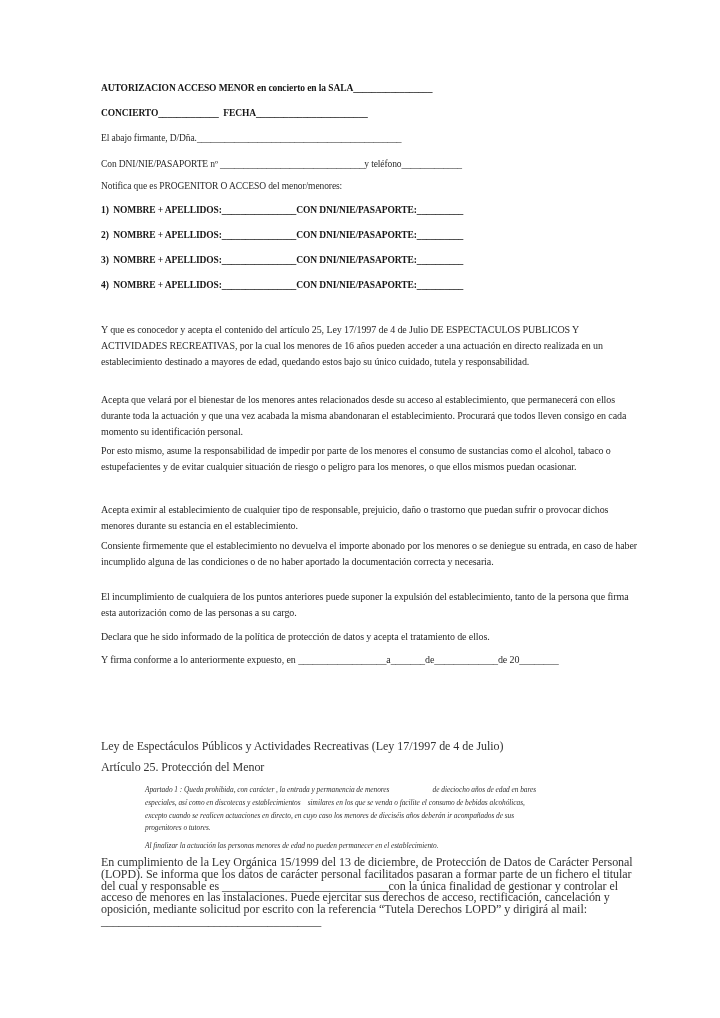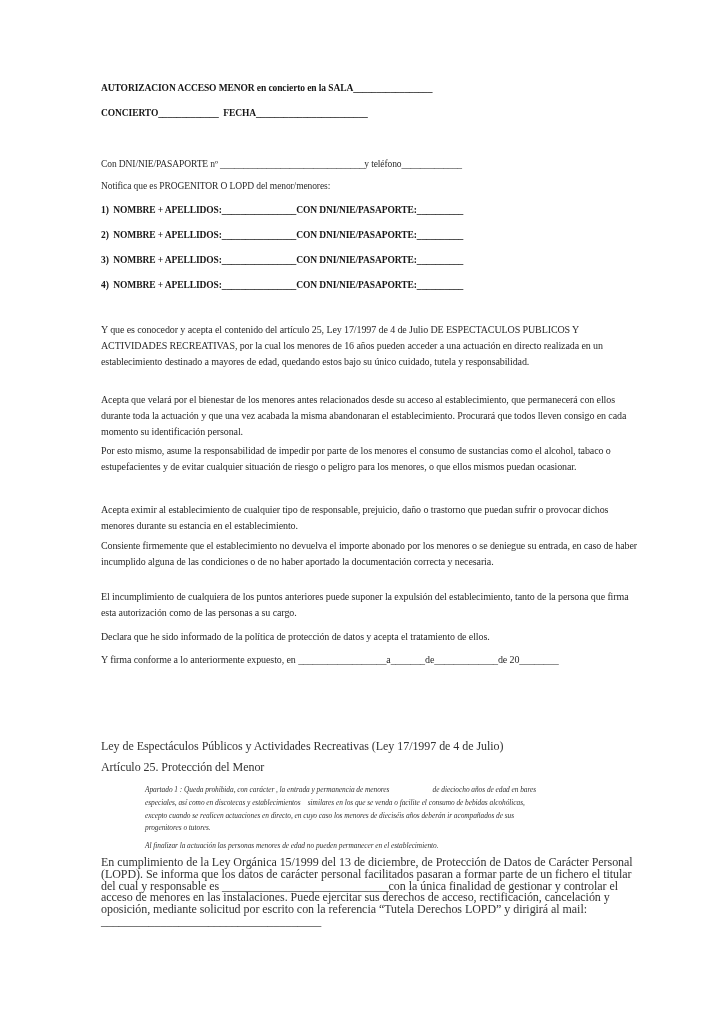--- a/index.html
+++ b/index.html
@@ -65,24 +65,25 @@
 </style>
 </head>
 <body>
 
 <div class="page">
 
   <div class="line bold" style="top:81px">AUTORIZACION ACCESO MENOR en concierto en la SALA_________________</div>
 
   <div class="line bold" style="top:106px">CONCIERTO_____________  FECHA________________________</div>
 
+  <div class="line" style="top:131px">El abajo firmante, D/Dña.____________________________________________</div>
 
   <div class="line" style="top:157px">Con DNI/NIE/PASAPORTE nº _______________________________y teléfono_____________</div>
 
-  <div class="line" style="top:179px">Notifica que es PROGENITOR O LOPD del menor/menores:</div>
+  <div class="line" style="top:179px">Notifica que es PROGENITOR O ACCESO del menor/menores:</div>
 
   <div class="line bold" style="top:203px">1)  NOMBRE + APELLIDOS:________________CON DNI/NIE/PASAPORTE:__________</div>
   <div class="line bold" style="top:228px">2)  NOMBRE + APELLIDOS:________________CON DNI/NIE/PASAPORTE:__________</div>
   <div class="line bold" style="top:253px">3)  NOMBRE + APELLIDOS:________________CON DNI/NIE/PASAPORTE:__________</div>
   <div class="line bold" style="top:278px">4)  NOMBRE + APELLIDOS:________________CON DNI/NIE/PASAPORTE:__________</div>
 
   <div class="para" style="top:322px">Y que es conocedor y acepta el contenido del artículo 25, Ley 17/1997 de 4 de Julio DE ESPECTACULOS PUBLICOS Y ACTIVIDADES RECREATIVAS, por la cual los menores de 16 años pueden acceder a una actuación en directo realizada en un establecimiento destinado a mayores de edad, quedando estos bajo su único cuidado, tutela y responsabilidad.</div>
 
   <div class="para" style="top:392px">Acepta que velará por el bienestar de los menores antes relacionados desde su acceso al establecimiento, que permanecerá con ellos durante toda la actuación y que una vez acabada la misma abandonaran el establecimiento. Procurará que todos lleven consigo en cada momento su identificación personal.</div>
 

